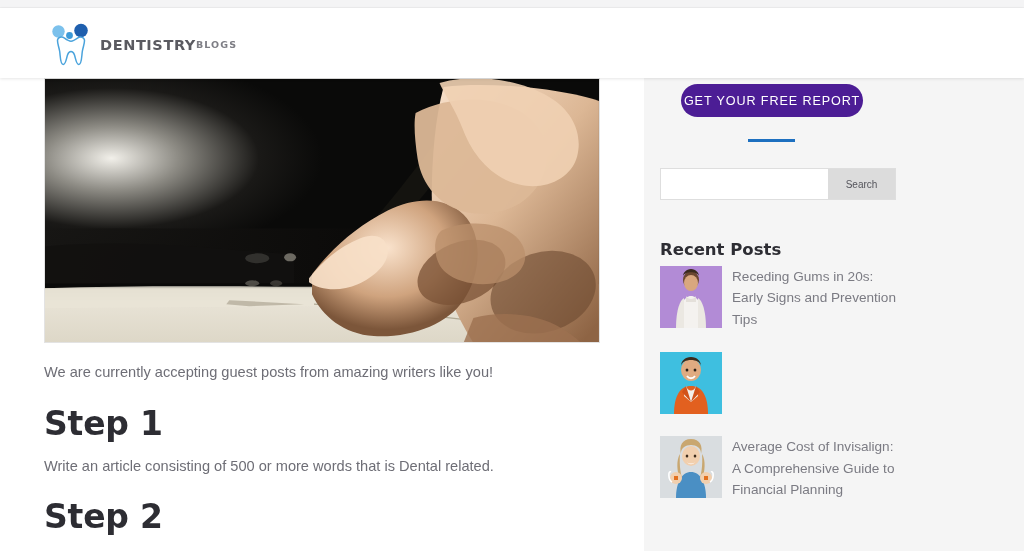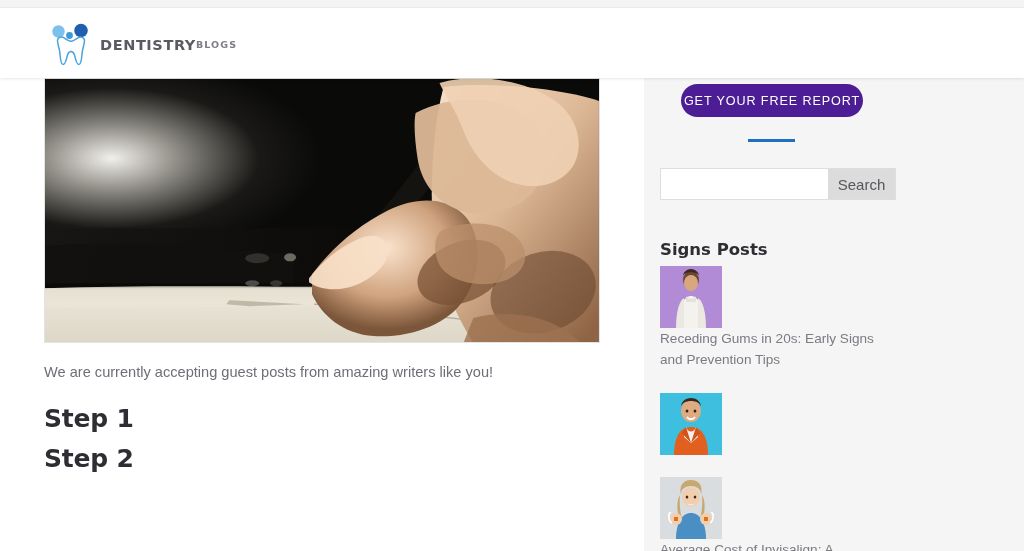--- a/index.html
+++ b/index.html
@@ -78,21 +78,21 @@
 
   .article {
     position: absolute; left: 44px; top: 282px;
     width: 570px;
   }
   .para {
     font-size: 14.6px; line-height: 1.75; color: #6e6e76;
     margin-bottom: 18px;
   }
   .step-h {
-    font-size: 25px; font-weight: bold; color: #2d2d33;
+    font-size: 33px; font-weight: bold; color: #2d2d33;
     letter-spacing: -0.2px; margin: 4px 0 11px 0;
     font-family: "DejaVu Sans", sans-serif;
   }
 
   
   .sidebar {
     position: absolute; left: 644px; top: 78px;
     width: 380px; height: 473px;
     background: #f5f5f5;
   }
@@ -117,33 +117,32 @@
   .search-input {
     width: 168px; height: 32px;
     background: #ffffff; border: 1px solid #dedede;
     border-right: none; outline: none;
     padding: 0 8px; font-size: 13px; color: #444;
     font-family: "Liberation Sans", sans-serif;
   }
   .search-btn {
     width: 68px; height: 32px;
     background: #dcdcdc; border: 1px solid #dedede; border-left: none;
-    font-size: 15px; color: #55555c; cursor: pointer;
+    font-size: 10px; color: #55555c; cursor: pointer;
     font-family: "Liberation Sans", sans-serif;
   }
   .recent-title {
     position: absolute; left: 16px; top: 162px;
     font-size: 16.5px; font-weight: bold; color: #2d2d33;
     font-family: "DejaVu Sans", sans-serif;
   }
   .posts { position: absolute; left: 16px; top: 188px; width: 240px; }
   .post {
-    display: flex; gap: 0; margin-bottom: 22px;
+    display: flex; gap: 10px; margin-bottom: 22px;
     align-items: flex-start;
-    flex-direction: column;
   }
   .thumb {
     width: 62px; height: 62px; flex: 0 0 62px;
     overflow: hidden; position: relative;
   }
   .post-body { flex: 1; min-width: 0; }
   .post-title {
     font-size: 13.6px; line-height: 1.58; color: #7b7b83;
     cursor: pointer;
   }
@@ -237,37 +236,38 @@
         <ellipse cx="500" cy="214" rx="54" ry="40" transform="rotate(-18 500 214)" fill="#6d4930" opacity="0.6"></ellipse>
         <path d="M398 152 C420 142 452 142 470 156 C486 168 486 188 470 198 C452 210 418 208 402 194 C390 184 388 160 398 152 Z" fill="#b98f6b" opacity="0.75"></path>
         <path d="M430 240 C458 232 496 236 518 250 C534 260 538 265 538 265 L420 265 Z" fill="#9c7150" opacity="0.8"></path>
         <rect x="0" y="0" width="556" height="265" fill="none"></rect>
       </svg>
     </div>
 
     <div class="article">
       <p class="para">We are currently accepting guest posts from amazing writers like you!</p>
       <h2 class="step-h">Step 1</h2>
+      <p class="para">Write an article consisting of 500 or more words that is Dental related.</p>
       <h2 class="step-h">Step 2</h2>
 
     </div>
   </div>
 
   <div class="sidebar">
 
     <button class="cta-btn">GET YOUR FREE REPORT</button>
 
     <div class="divider"></div>
 
     <div class="search-row">
       <input class="search-input" type="text" value="" placeholder="" style="">
       <button class="search-btn">Search</button>
     </div>
 
-    <div class="recent-title">Signs Posts</div>
+    <div class="recent-title">Recent Posts</div>
 
     <div class="posts">
 
       <div class="post">
         <div class="thumb">
           <svg viewBox="0 0 62 62" width="62" height="62">
             <rect width="62" height="62" fill="#b28bd6"></rect>
             <ellipse cx="31" cy="14" rx="8" ry="9" fill="#6b4730"></ellipse>
             <ellipse cx="31" cy="17" rx="7" ry="8" fill="#d9a77f"></ellipse>
             <path d="M23 10 C25 5 37 5 39 10 C39 7 36 3 31 3 C26 3 23 7 23 10 Z" fill="#3a2a1e"></path>

